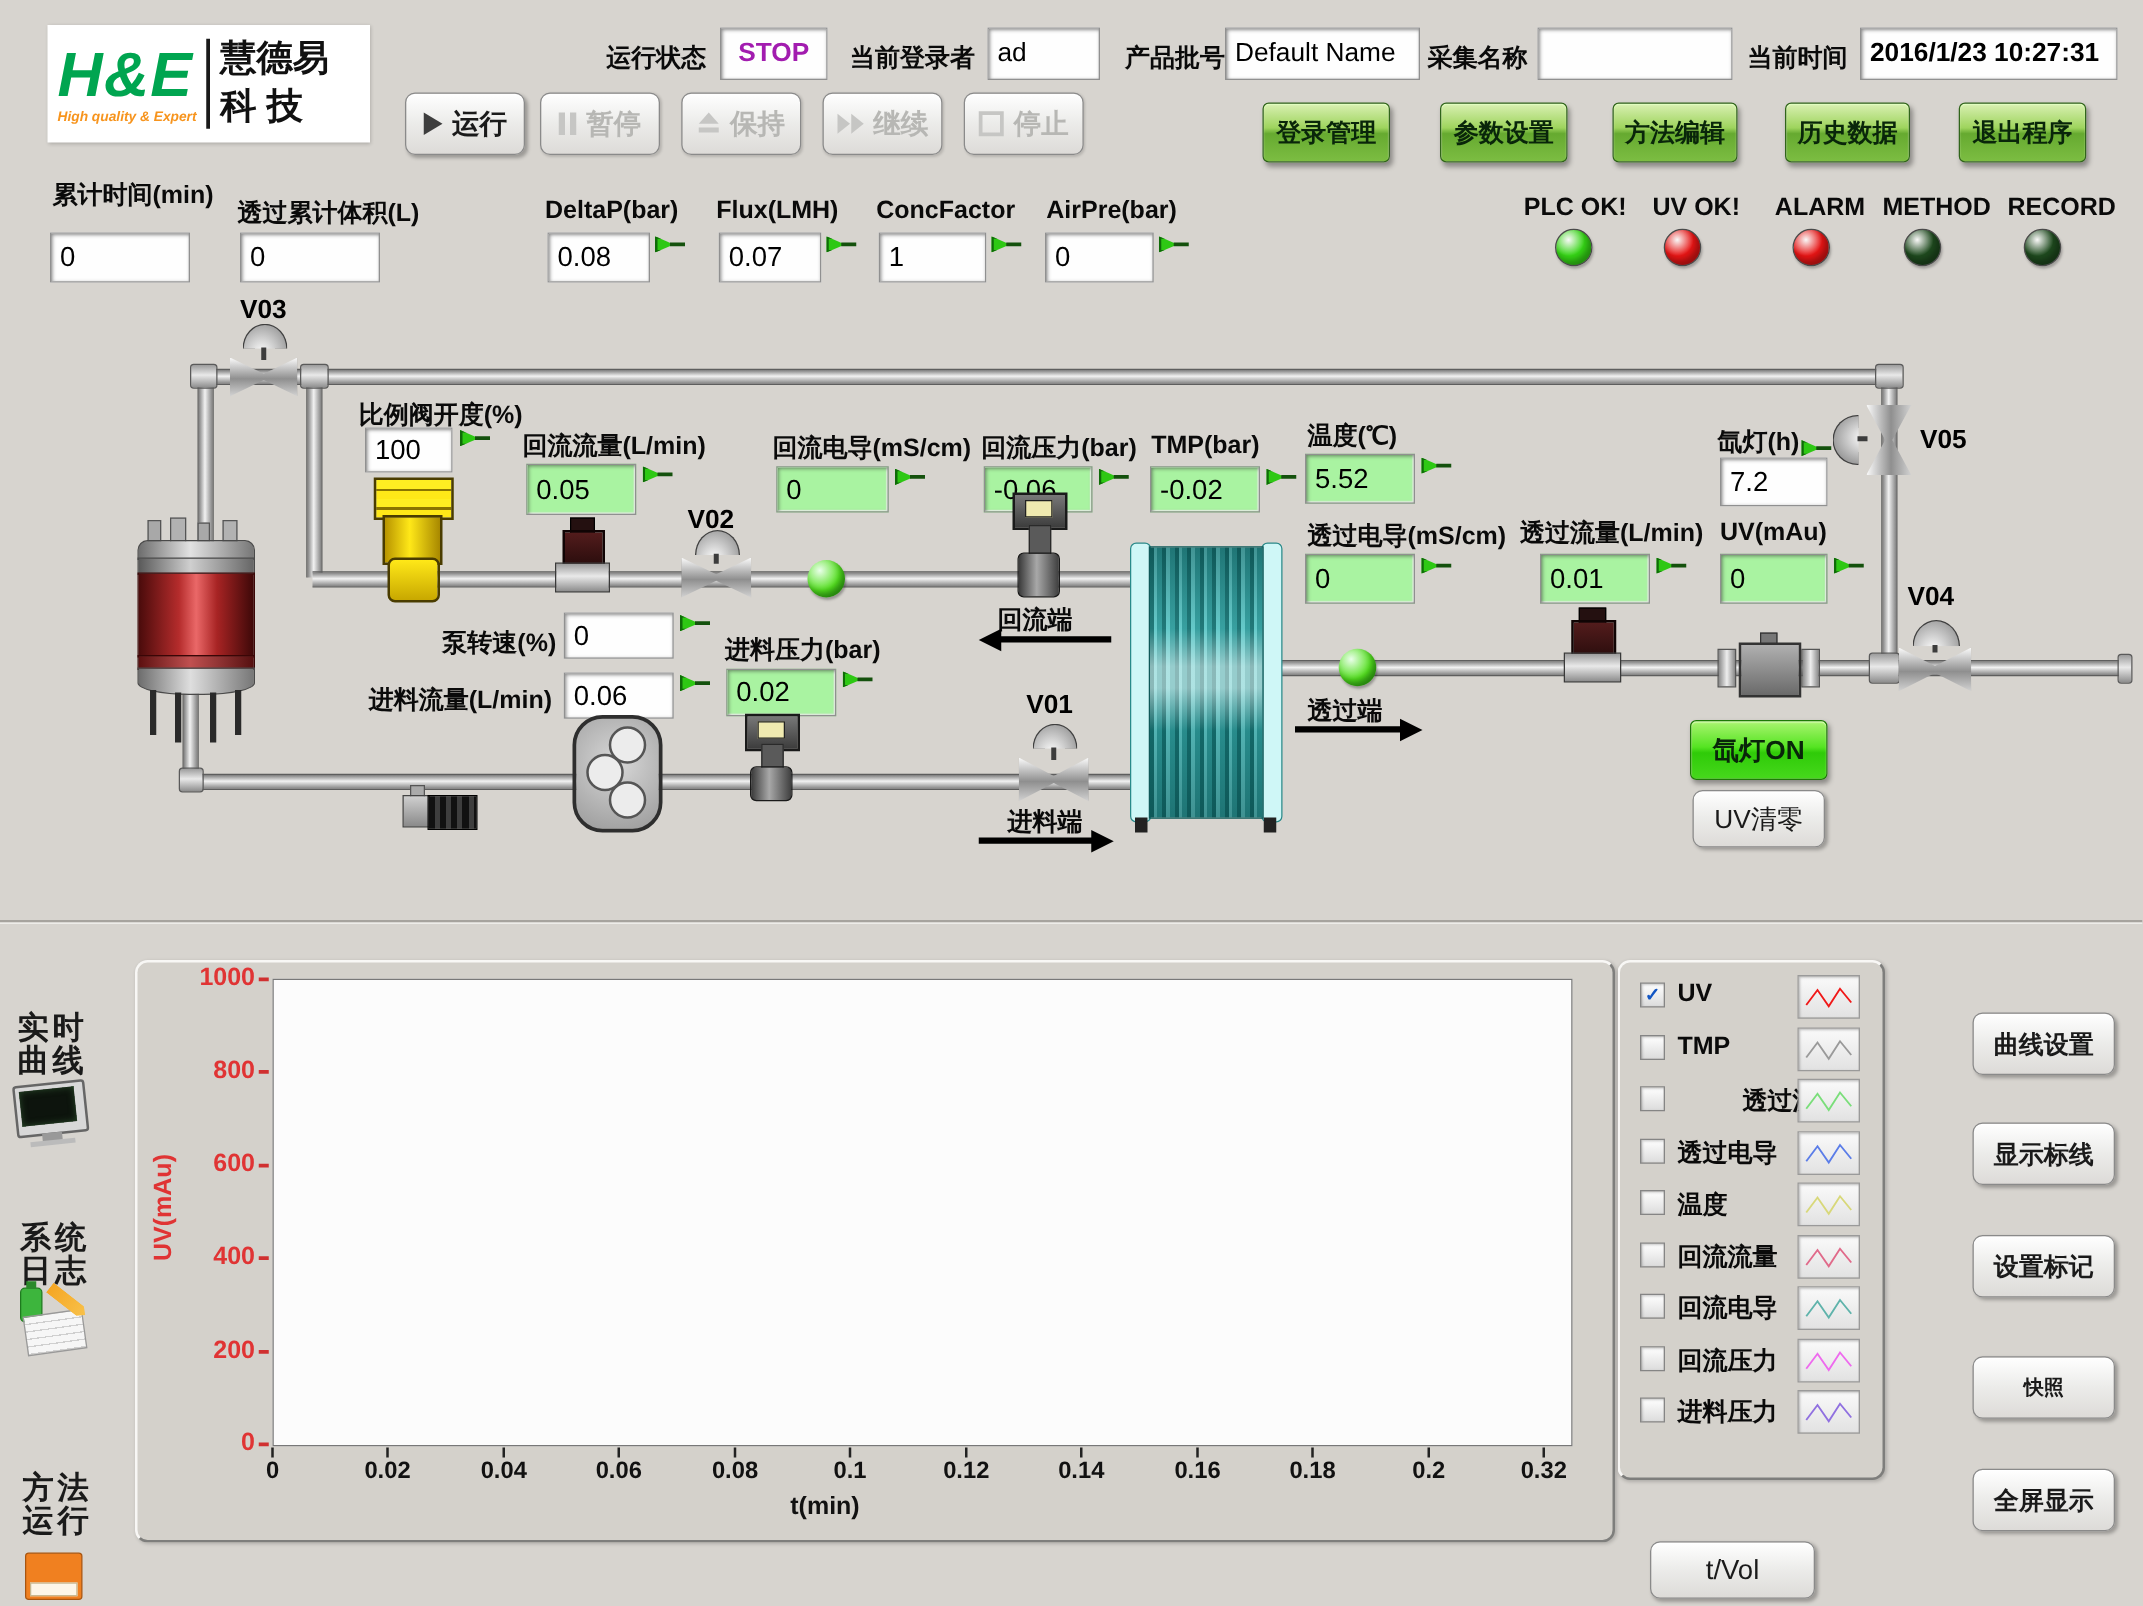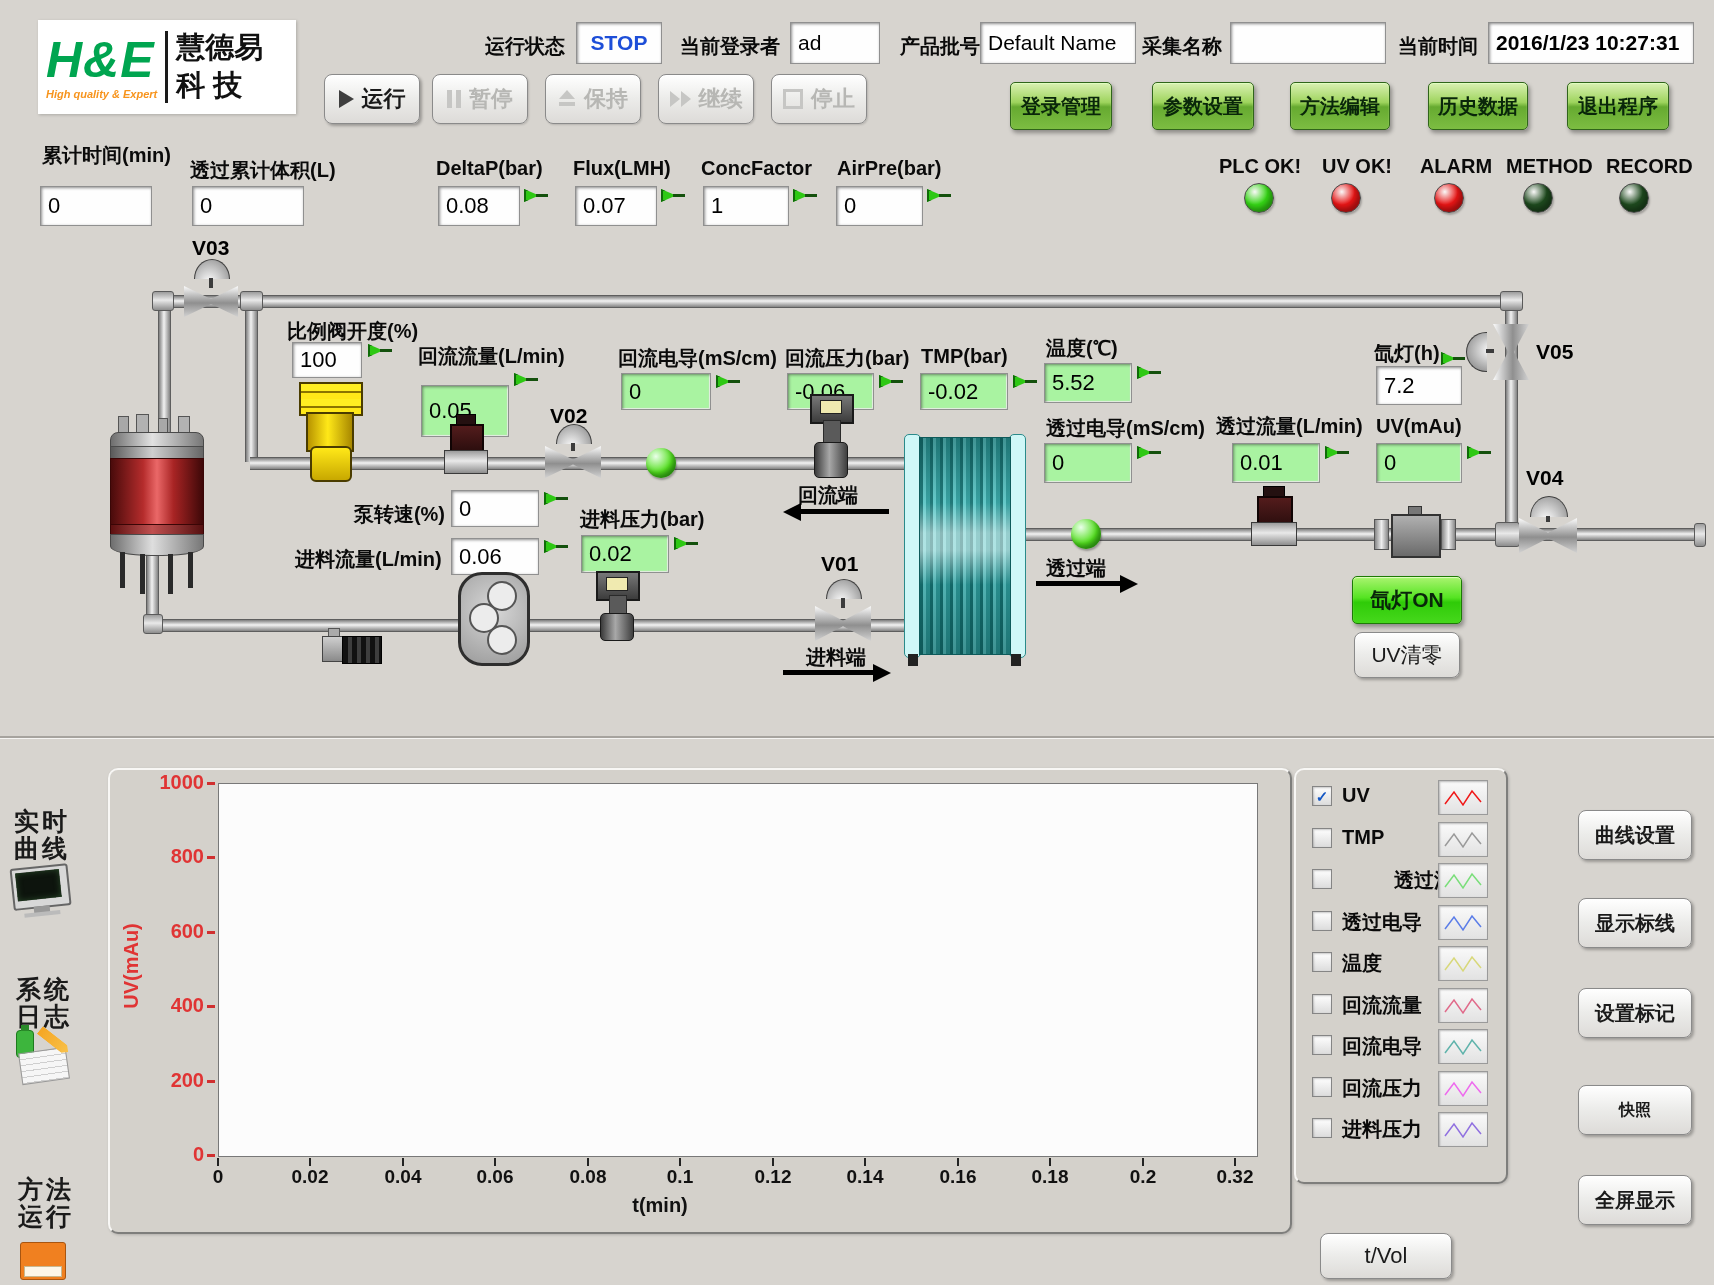--- a/index.html
+++ b/index.html
@@ -57,21 +57,21 @@
     </div>
     <div style="width:3px;height:72px;background:#1a1a1a"></div>
     <div style="flex:1">
       <div style="font-weight:800;font-size:29px;color:#111;line-height:1.3">慧德易</div>
       <div style="font-weight:800;font-size:29px;color:#111;line-height:1.3">科  技</div>
     </div>
   </div>
 
   <div class="lbl" style="left:485px;top:33px">运行状态</div>
   <div class="fld" style="left:576px;top:22px;width:86px;height:42px;justify-content:center">
-      <span style="color:#1d4ed8;font-weight:800;font-size:21px">STOP</span>
+      <span style="color:#a21caf;font-weight:800;font-size:21px">STOP</span>
     </div>
   <div class="lbl" style="left:680px;top:33px">当前登录者</div>
   <div class="fld" style="left:790px;top:22px;width:90px;height:42px;font-size:21px">ad</div>
   <div class="lbl" style="left:900px;top:33px">产品批号</div>
   <div class="fld" style="left:980px;top:22px;width:156px;height:42px;font-size:21px">Default Name</div>
   <div class="lbl" style="left:1142px;top:33px">采集名称</div>
   <div class="fld" style="left:1230px;top:22px;width:156px;height:42px"></div>
   <div class="lbl" style="left:1398px;top:33px">当前时间</div>
   <div class="fld" style="left:1488px;top:22px;width:206px;height:42px;font-weight:700;font-size:21px">2016/1/23 10:27:31</div>
 
@@ -179,21 +179,21 @@
   <div class="lbl" style="left:287px;top:318px">比例阀开度(%)</div>
   <div class="fld" style="left:292px;top:342px;width:70px;height:36px">100</div>
   <span class="flag" style="left:368px;top:344px"></span>
   <div>
     <div style="position:absolute;left:299px;top:382px;width:60px;height:30px;background:repeating-linear-gradient(180deg,#ffee22 0 7px,#8a7400 7px 9px,#ffe818 9px 15px);border:2px solid #4a3c00"></div>
     <div style="position:absolute;left:306px;top:412px;width:44px;height:36px;background:linear-gradient(90deg,#b89400,#ffe818 45%,#a88800);border:2px solid #4a3c00"></div>
     <div style="position:absolute;left:310px;top:446px;width:38px;height:32px;background:linear-gradient(180deg,#ffe818,#c8a800);border:2px solid #4a3c00;border-radius:6px"></div>
   </div>
 
   <div class="lbl" style="left:418px;top:343px">回流流量(L/min)</div>
-  <div class="fld green" style="left:421px;top:385px;width:88px;height:52px">0.05</div>
+  <div class="fld green" style="left:421px;top:371px;width:88px;height:41px">0.05</div>
   <span class="flag" style="left:514px;top:373px"></span>
   <div>
     <div style="position:absolute;left:456px;top:414px;width:18px;height:12px;background:#241010;border:1px solid #000"></div>
     <div style="position:absolute;left:450px;top:424px;width:30px;height:26px;background:linear-gradient(180deg,#531c1c,#2a0d0d);border:2px solid #100404"></div>
     <div style="position:absolute;left:444px;top:450px;width:42px;height:22px;background:linear-gradient(180deg,#9c9c9c,#e9e9e9 45%,#8d8d8d);border:1px solid #3a3a3a"></div>
   </div>
 
   <div class="vlbl" style="left:550px;top:404px">V02</div>
   <div>
     <div class="dome" style="left:556px;top:424px;width:34px;height:19px"></div>

